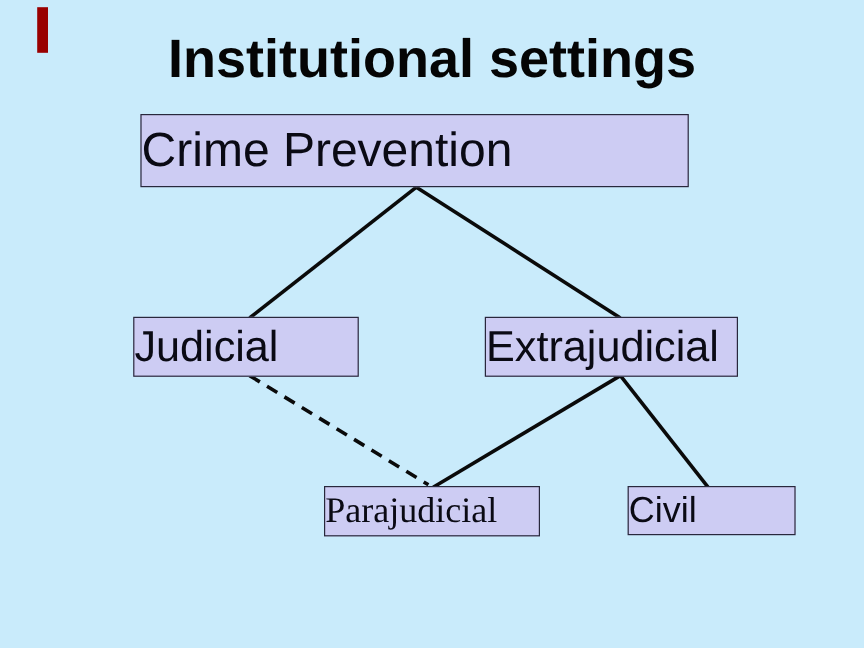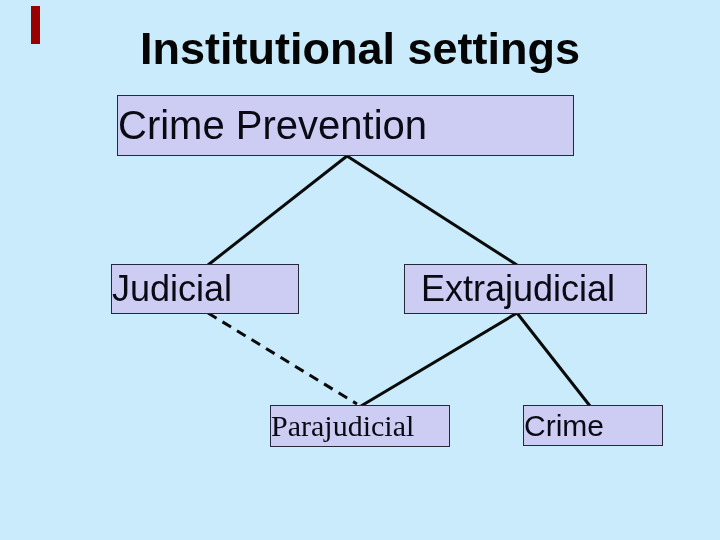--- a/index.html
+++ b/index.html
@@ -33,21 +33,21 @@
   .node{
     position:absolute;z-index:2;
     background:var(--node-fill);
     border:1.5px solid var(--node-border);
     box-sizing:border-box;
     display:flex;align-items:center;justify-content:flex-start;
     white-space:nowrap;
   }
   .node-crime-prevention{left:117px;top:95px;width:457px;height:61px;font-size:40px;}
   .node-judicial{left:95px;top:264px;width:188px;height:50px;font-size:36px;margin-left:16px;}
-  .node-extrajudicial{left:404px;top:264px;width:243px;height:50px;font-size:36px;padding-left:16px;}
+  .node-extrajudicial{left:404px;top:264px;width:211px;height:50px;font-size:36px;}
   .node-parajudicial{left:270px;top:405px;width:180px;height:42px;font-size:30px;font-family:Liberation Serif, serif;}
   .node-civil{left:523px;top:405px;width:140px;height:41px;font-size:30px;}
   .edge{stroke:var(--line);stroke-width:3;fill:none;}
   .edge.dashed{stroke-dasharray:10 7;}
 </style>
 </head>
 <body>
 
 <div class="accent-bar"></div>
 
@@ -71,14 +71,14 @@
 
 <div class="node node-extrajudicial">
   <span>Extrajudicial</span>
 </div>
 
 <div class="node node-parajudicial">
   <span>Parajudicial</span>
 </div>
 
 <div class="node node-civil">
-  <span>Crime</span>
+  <span>Civil</span>
 </div>
 
 </body></html>

